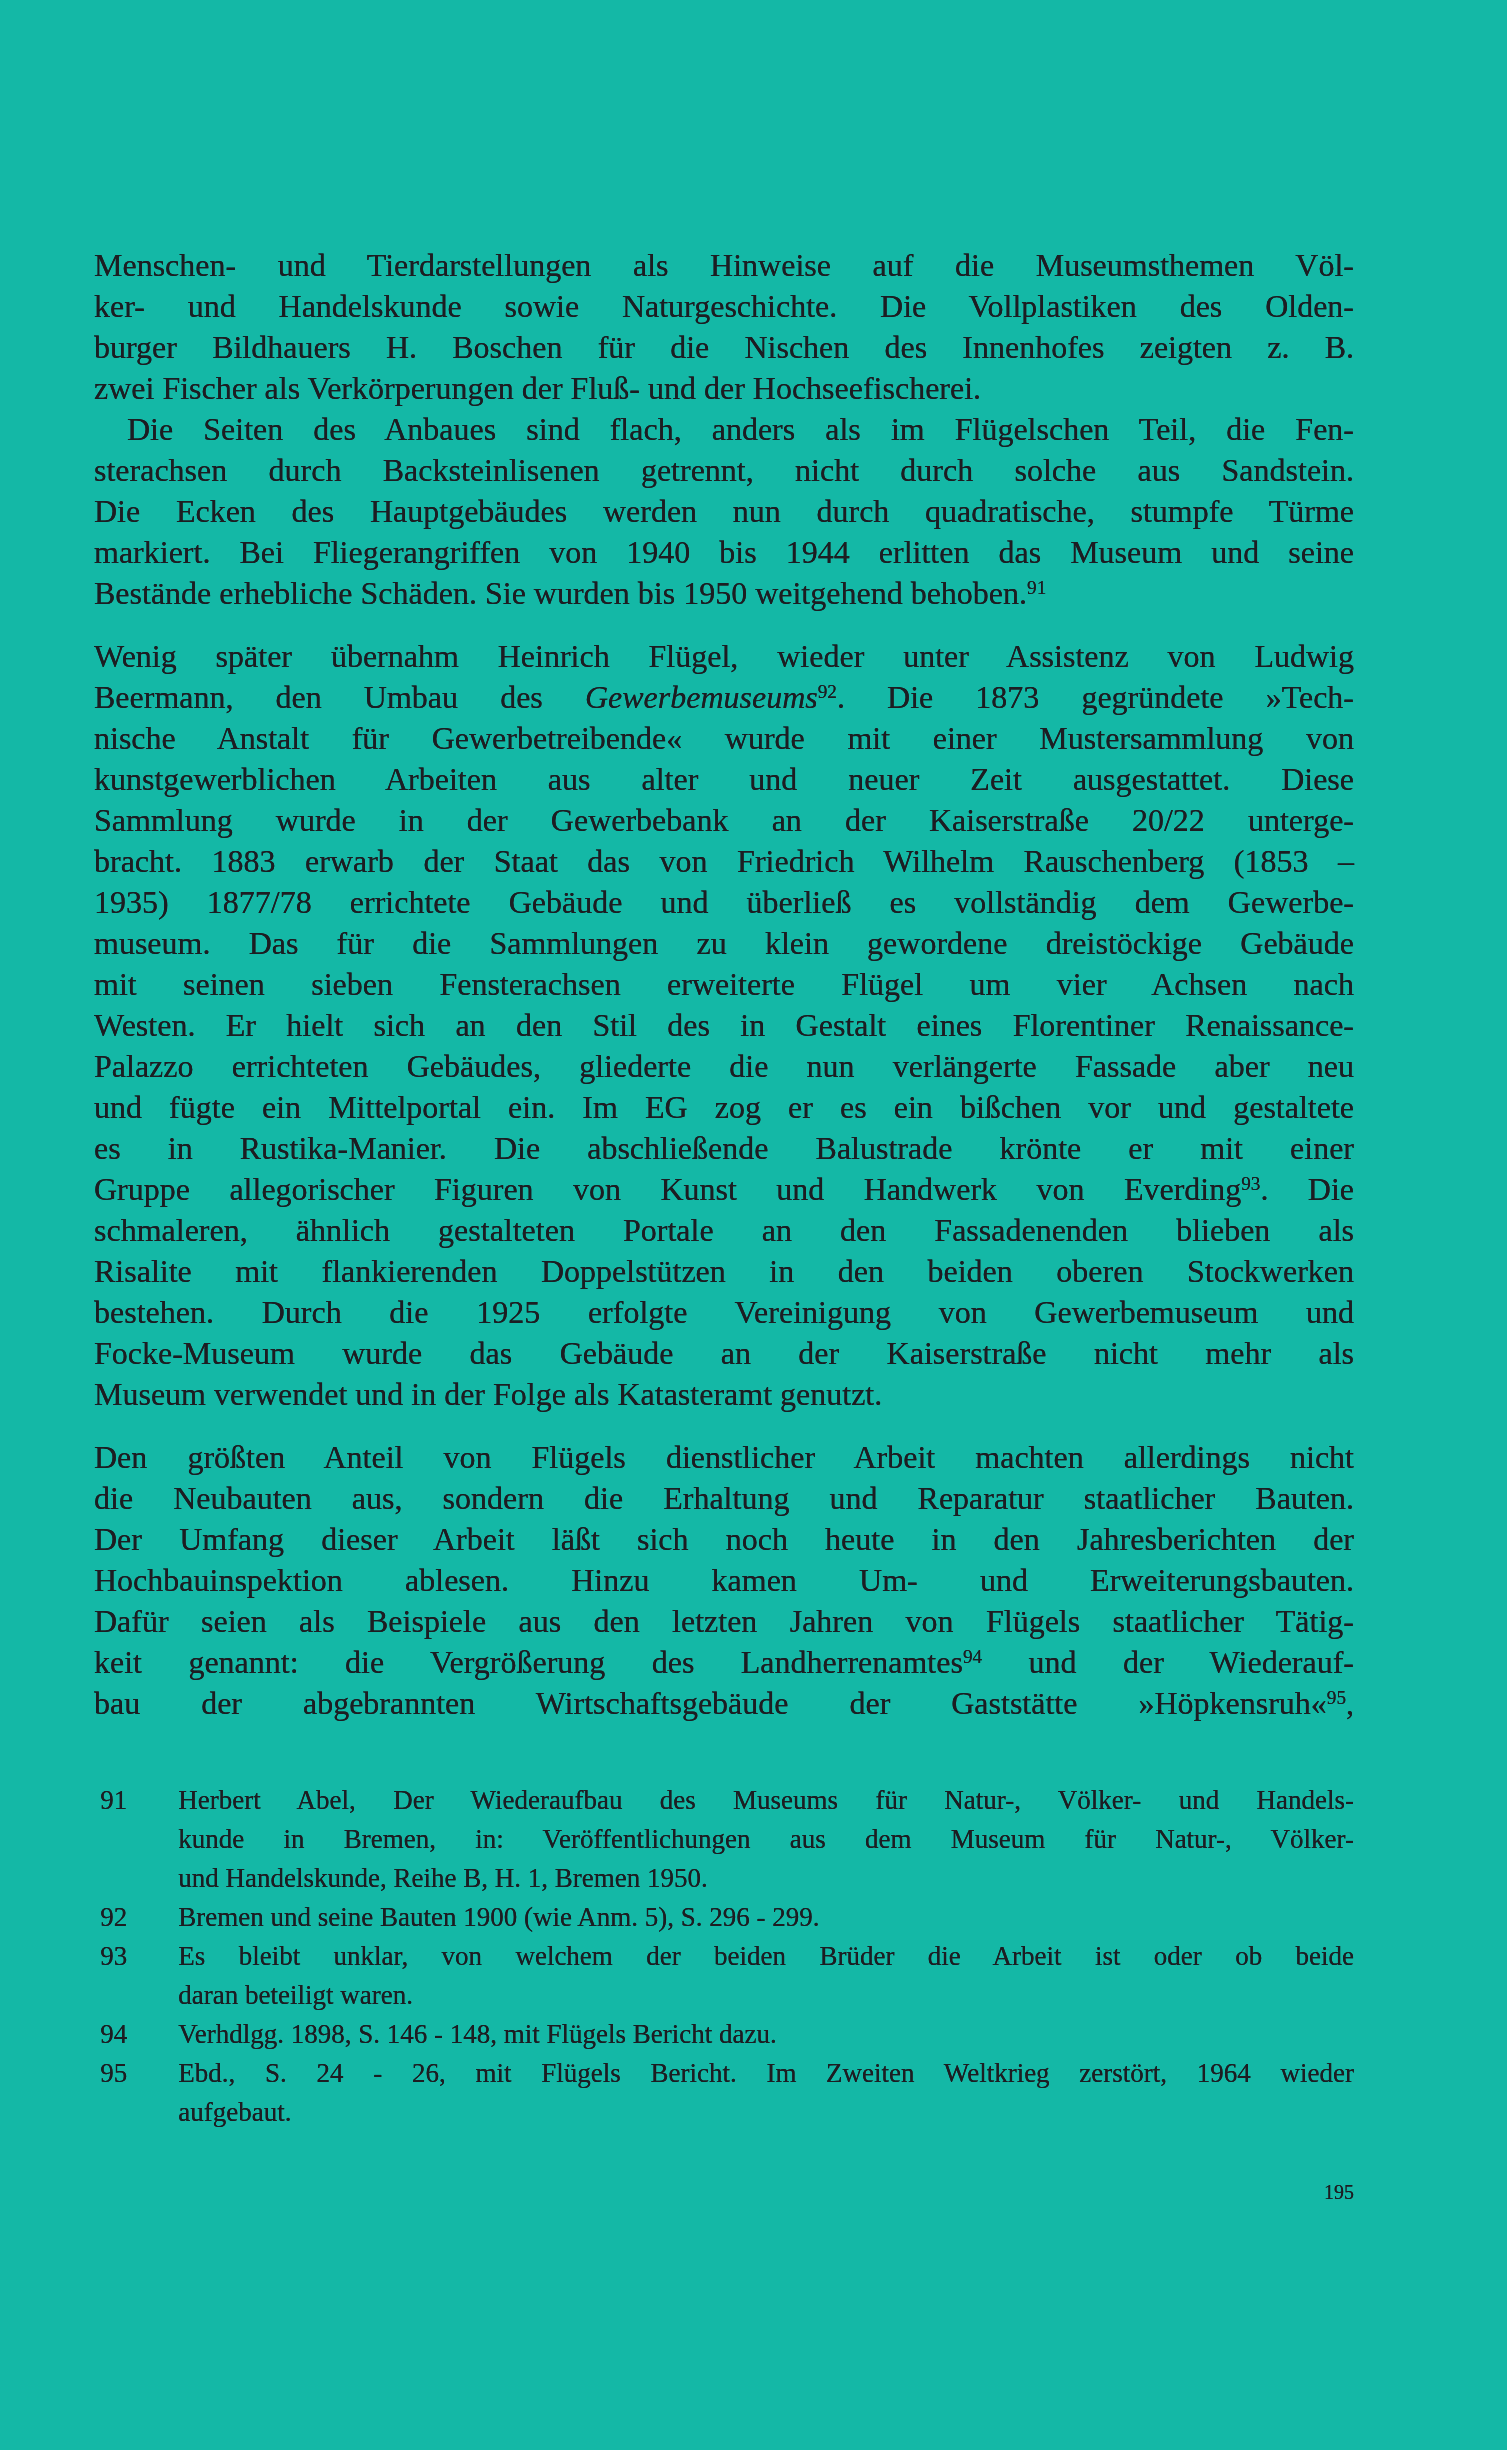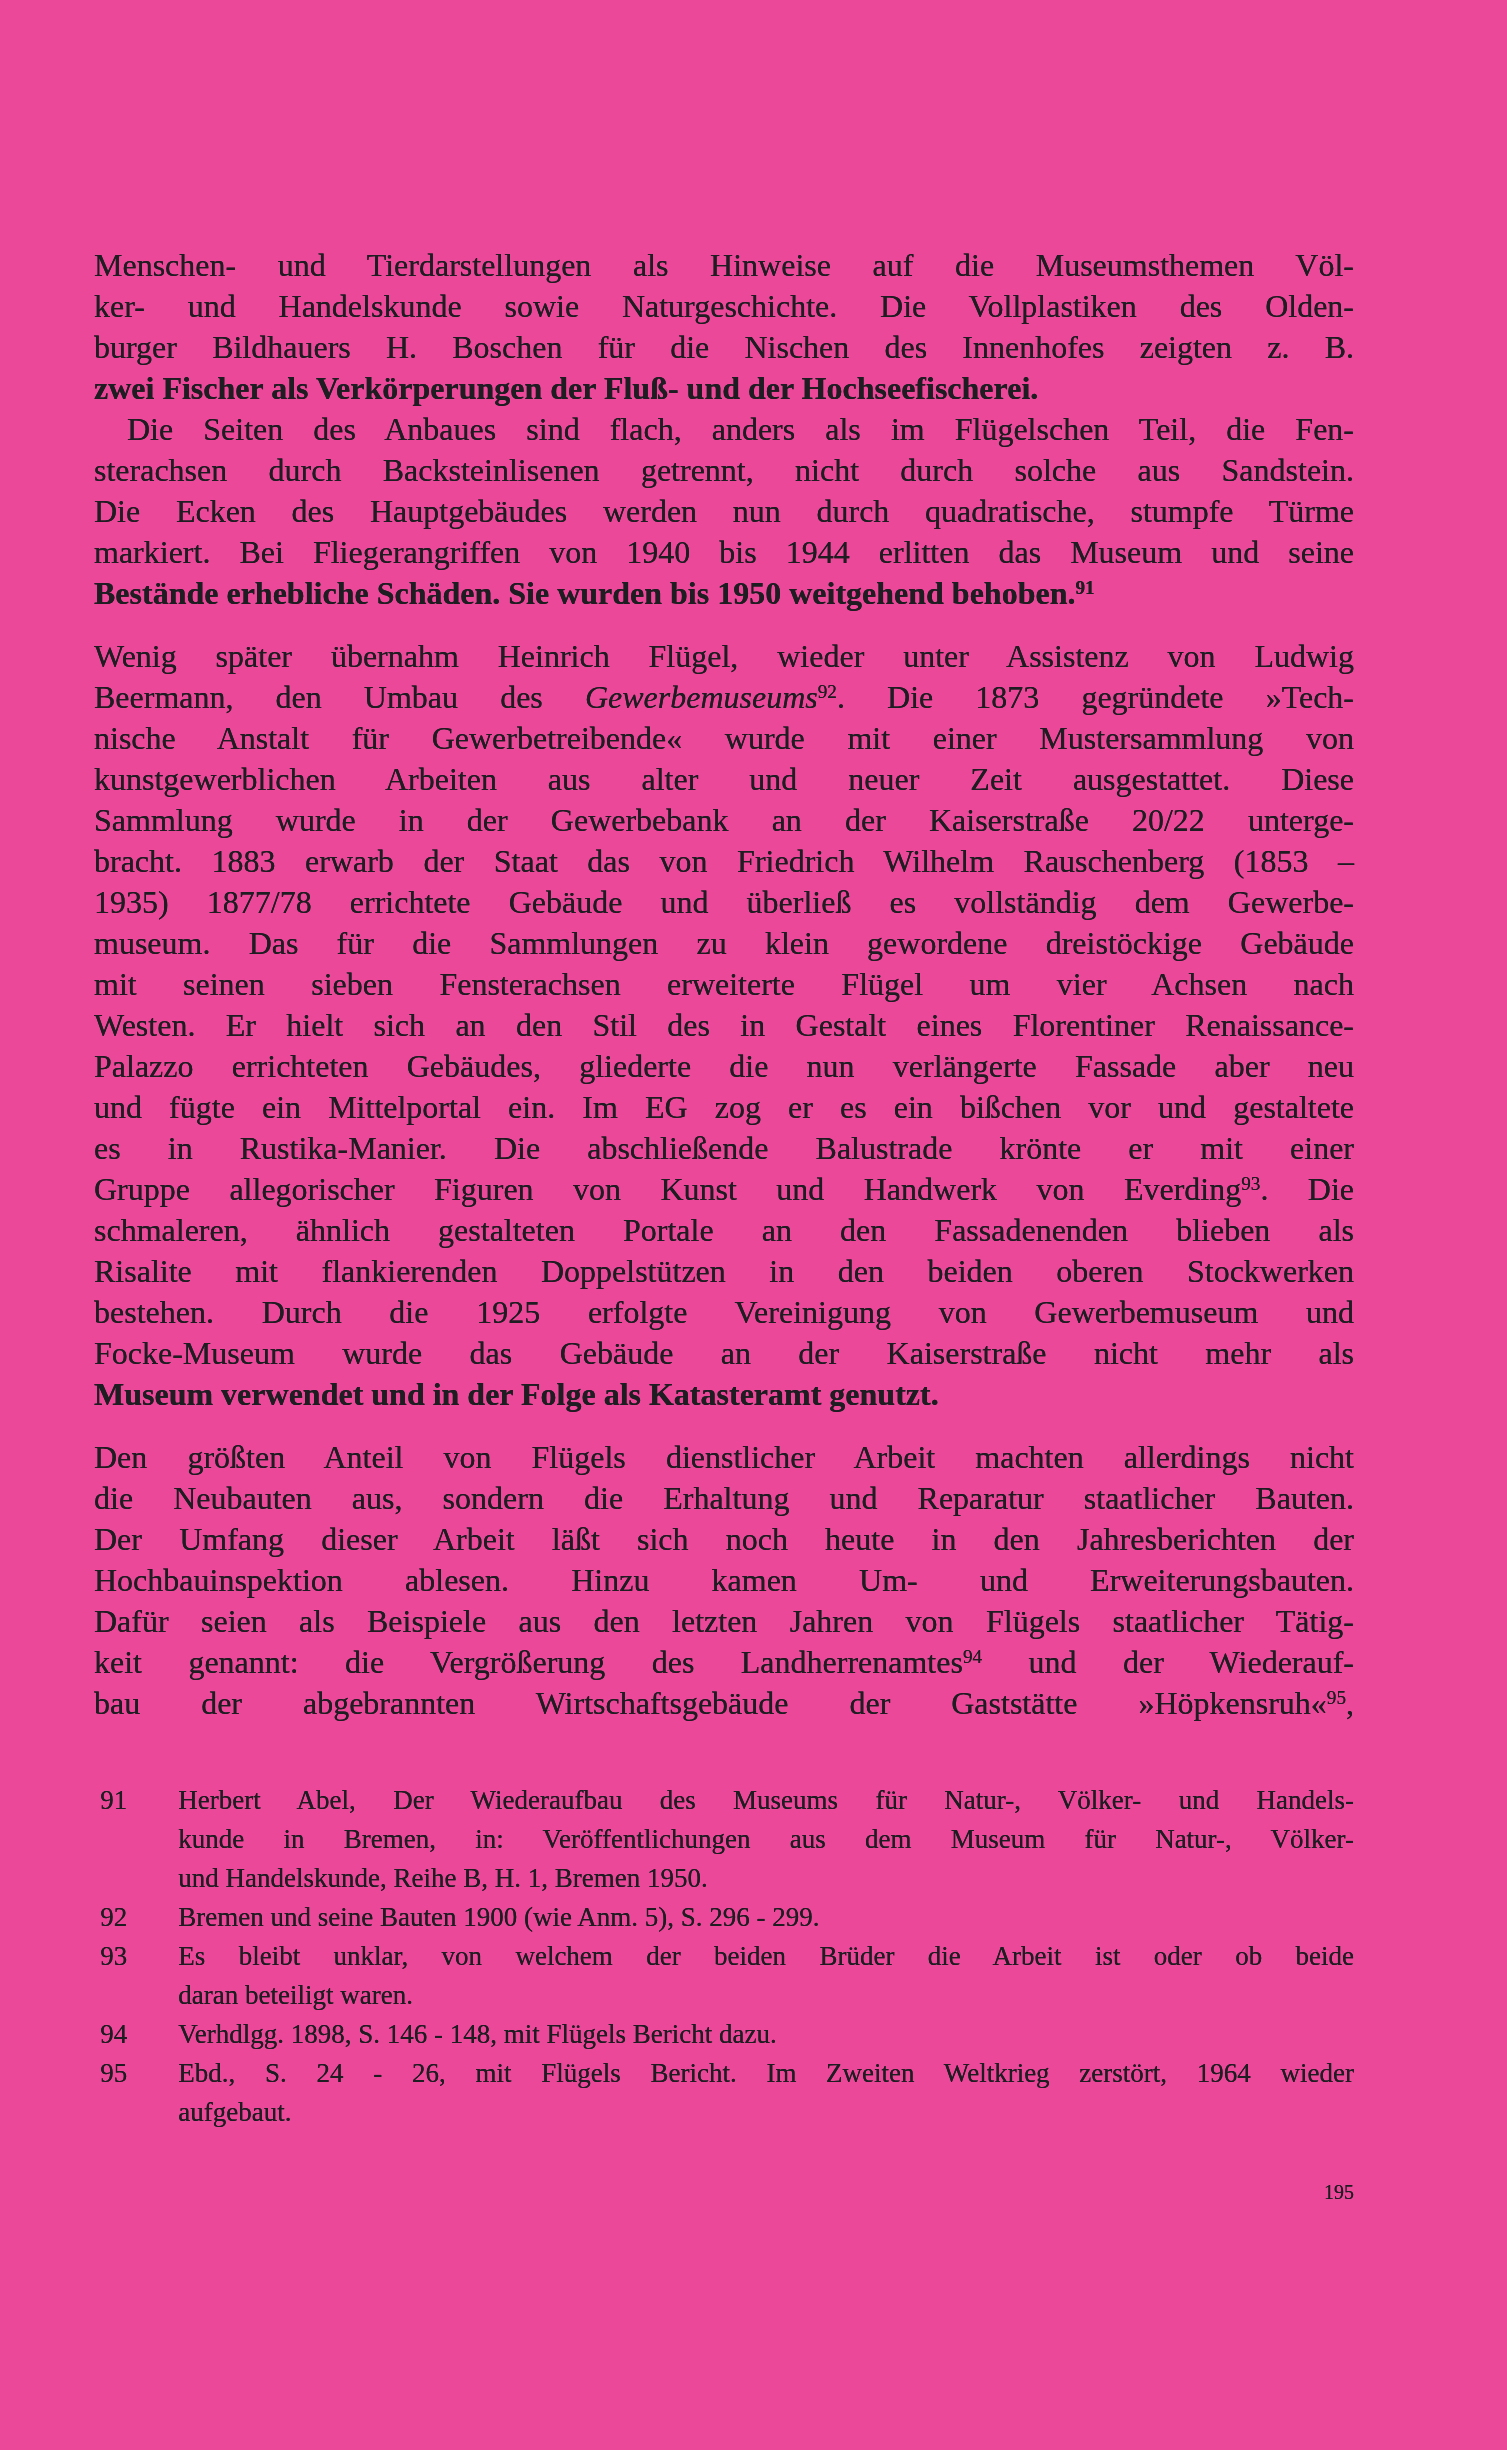--- a/index.html
+++ b/index.html
@@ -4,21 +4,21 @@
 <style>
   html, body {
     margin: 0;
     padding: 0;
     background: #fdfdfc;
   }
   .page {
     position: relative;
     width: 1508px;
     height: 2450px;
-    background: #ec4899;
+    background: #14b8a6;
     color: #1d1d22;
     font-family: "Liberation Serif", "DejaVu Serif", serif;
     overflow: hidden;
   }
   .content {
     position: absolute;
     left: 94px;
     top: 245px;
     width: 1260px;
   }
@@ -26,21 +26,20 @@
   .para .line {
     font-size: 32px;
     line-height: 41px;
     text-align: justify;
     text-align-last: justify;
     white-space: normal;
     text-shadow: 0 0 0.5px currentColor; 
   }
   .para .line.flush {
     text-align-last: left;
-    font-weight: bold;
   }
   .para .line.indent {
     text-indent: 33px;
   }
   .para.spaced {
     margin-top: 22px;
   }
   em {
     font-style: italic;
   }

